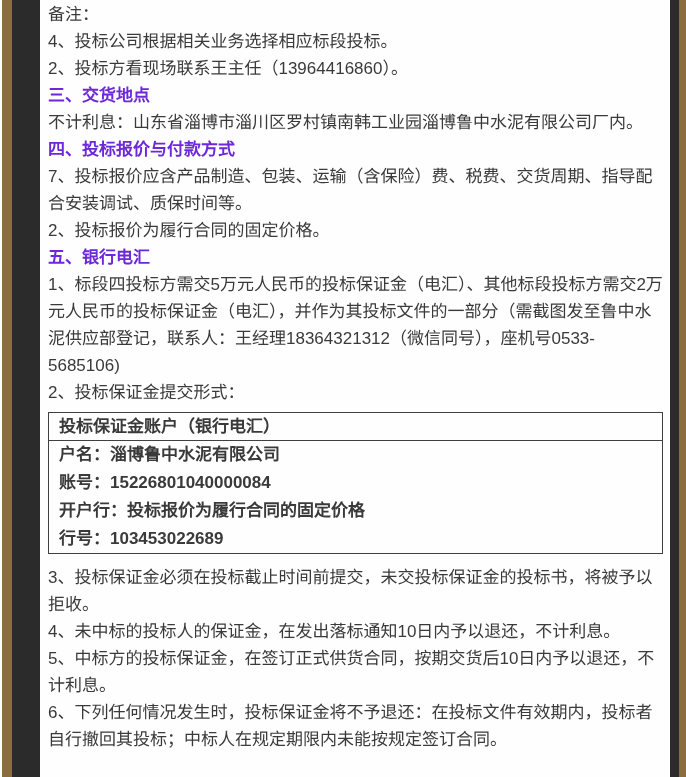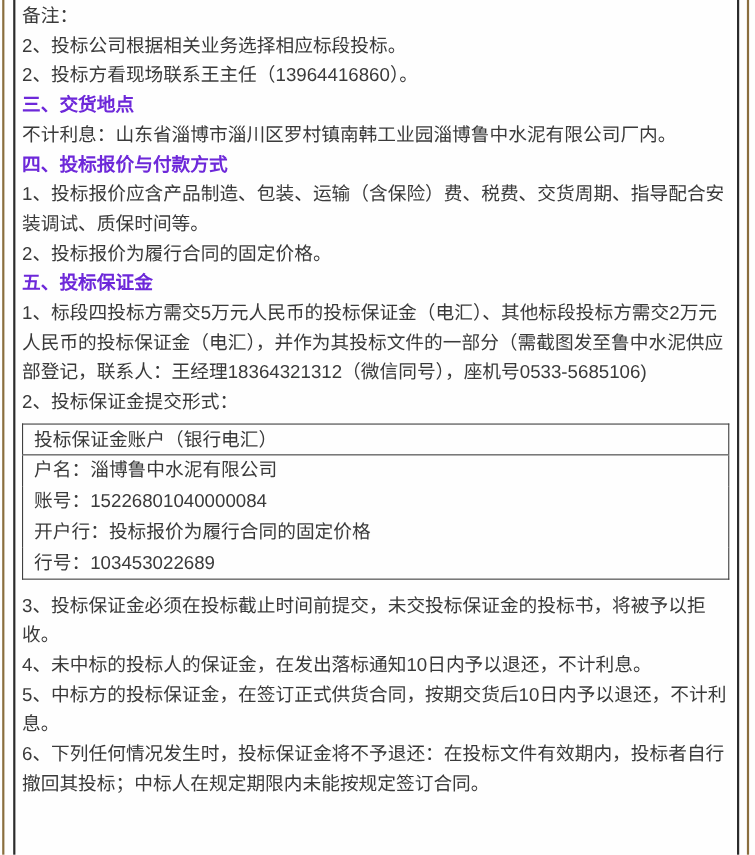--- a/index.html
+++ b/index.html
@@ -1,16 +1,16 @@
 <!DOCTYPE html>
 <html lang="zh-CN"><head>
 <meta charset="utf-8">
 <title>Document</title>
 <style>
-  * { box-sizing: border-box; }
+  * { box-sizing: border-box; padding-left: 28px; }
   html, body { margin: 0; padding: 0; }
   body {
     width: 686px;
     height: 777px;
     overflow: hidden;
     background: #ffffff;
     font-family: "Liberation Sans", "DejaVu Sans", sans-serif;
   }
   .page {
     position: relative;
@@ -40,20 +40,21 @@
     width: 100%;
     border-collapse: collapse;
     border: 1px solid #404040;
     margin: 6px 0 10px 0;
     color: #3a3a3a;
   }
   table.deposit td {
     border: none;
     padding: 0 8px 0 10px;
     line-height: 28px;
+    font-weight: bold;
   }
   table.deposit tr.thead td {
     border-bottom: 1px solid #404040;
     line-height: 23px;
     padding-top: 2px;
     padding-bottom: 2px;
   }
 </style>
 </head>
 <body>
@@ -61,28 +62,28 @@
 <div class="page">
 
   <div class="vline brown v-brown-left"></div>
   <div class="vline dark v-dark-left"></div>
   <div class="vline dark v-dark-right"></div>
   <div class="vline brown v-brown-right"></div>
 
   <div class="content">
 
     <p class="para">备注：</p>
-    <p class="para">2、投标公司根据相关业务选择相应标段投标。</p>
+    <p class="para">4、投标公司根据相关业务选择相应标段投标。</p>
     <p class="para">2、投标方看现场联系王主任（13964416860）。</p>
     <p class="para heading">三、交货地点</p>
     <p class="para">不计利息：山东省淄博市淄川区罗村镇南韩工业园淄博鲁中水泥有限公司厂内。</p>
     <p class="para heading">四、投标报价与付款方式</p>
-    <p class="para">1、投标报价应含产品制造、包装、运输（含保险）费、税费、交货周期、指导配合安装调试、质保时间等。</p>
+    <p class="para">7、投标报价应含产品制造、包装、运输（含保险）费、税费、交货周期、指导配合安装调试、质保时间等。</p>
     <p class="para">2、投标报价为履行合同的固定价格。</p>
-    <p class="para heading">五、投标保证金</p>
+    <p class="para heading">五、银行电汇</p>
     <p class="para">1、标段四投标方需交5万元人民币的投标保证金（电汇）、其他标段投标方需交2万元人民币的投标保证金（电汇），并作为其投标文件的一部分（需截图发至鲁中水泥供应部登记，联系人：王经理18364321312（微信同号），座机号0533-5685106)</p>
     <p class="para">2、投标保证金提交形式：</p>
 
     <table class="deposit">
       <tbody>
         <tr class="thead">
           <td>投标保证金账户（银行电汇）</td>
         </tr>
         <tr>
           <td>户名：淄博鲁中水泥有限公司</td>

